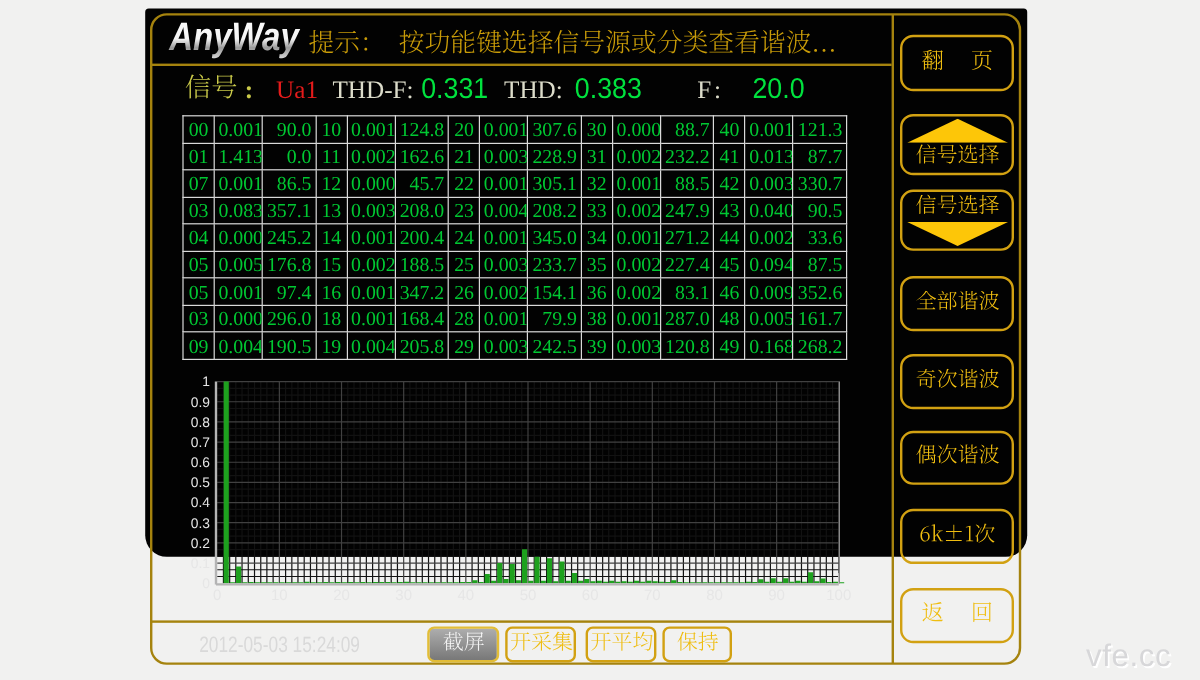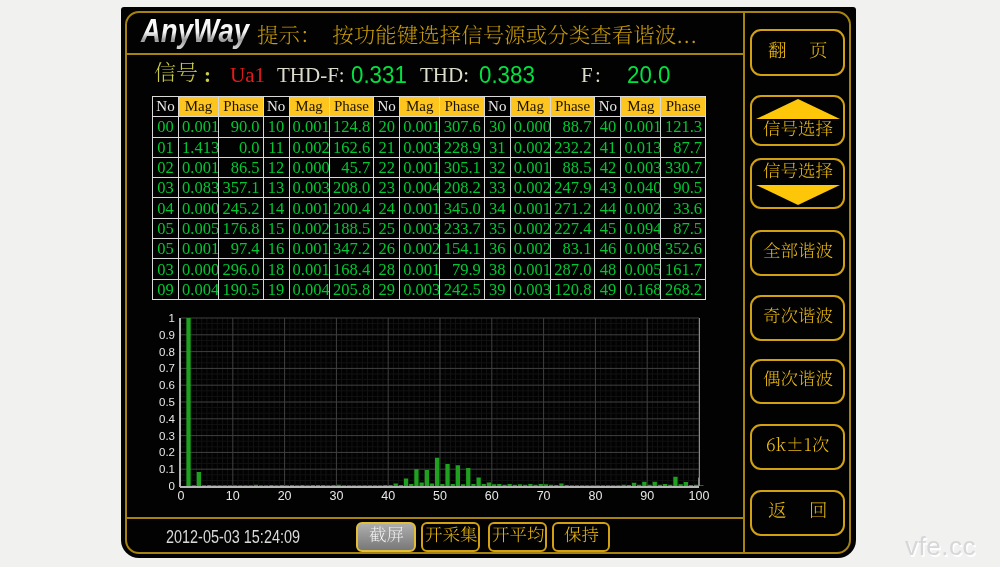--- a/index.html
+++ b/index.html
@@ -1,15 +1,15 @@
 <!DOCTYPE html>
 <html><head><meta charset="utf-8"><style>
 * {margin:0;padding:0;box-sizing:border-box}
 html,body {width:1000px;height:567px;overflow:hidden;background:#f1f1f0;font-family:"Liberation Sans",sans-serif}
-#scr {position:absolute;left:121px;top:7px;width:735px;height:551px;background:#020202;border-radius:3px 3px 18px 18px}
+#scr {position:absolute;left:121px;top:7px;width:735px;height:457px;background:#020202;border-radius:3px 3px 18px 18px}
 .abs {position:absolute}
 #frame {position:absolute;left:4px;top:4px;width:726px;height:543px;border:2px solid #a5830e;border-radius:14px}
 .gl {position:absolute;background:#a5830e}
 #sig {position:absolute;left:0;top:53px;width:622px;height:43px;color:#dcdcca;font-family:"Liberation Serif",serif;font-size:21px}
 #sig span {position:absolute;top:2.5px;white-space:pre}
 #sig span.v {font-family:"Liberation Sans",sans-serif;font-size:24px;color:#00e23e;top:0.5px;display:inline-block;transform:scaleX(0.93);transform-origin:0 0}
 #sig span.k {color:#cbcb4a;font-weight:bold}
 #tbl {position:absolute;left:31px;top:89px;width:554px;height:204px;border-collapse:collapse;table-layout:fixed;
  font-family:"Liberation Serif",serif}
 #tbl td,#tbl th {border:1px solid #d9d9d9;overflow:hidden;white-space:nowrap;line-height:15px;padding:0}
@@ -150,37 +150,20 @@
         <col style="width:40px">
         <col style="width:44.6px">
         <col style="width:26px">
         <col style="width:40px">
         <col style="width:44.6px">
         <col style="width:26px">
         <col style="width:40px">
         <col style="width:44.6px">
       </colgroup>
       <tbody>
-        <tr class="h">
-          <th class="no">No</th>
-          <th>Mag</th>
-          <th>Phase</th>
-          <th class="no">No</th>
-          <th>Mag</th>
-          <th>Phase</th>
-          <th class="no">No</th>
-          <th>Mag</th>
-          <th>Phase</th>
-          <th class="no">No</th>
-          <th>Mag</th>
-          <th>Phase</th>
-          <th class="no">No</th>
-          <th>Mag</th>
-          <th>Phase</th>
-        </tr>
         <tr>
           <td class="n">00</td>
           <td class="m">0.001</td>
           <td class="p">90.0</td>
           <td class="n">10</td>
           <td class="m">0.001</td>
           <td class="p">124.8</td>
           <td class="n">20</td>
           <td class="m">0.001</td>
           <td class="p">307.6</td>
@@ -202,21 +185,21 @@
           <td class="m">0.003</td>
           <td class="p">228.9</td>
           <td class="n">31</td>
           <td class="m">0.002</td>
           <td class="p">232.2</td>
           <td class="n">41</td>
           <td class="m">0.013</td>
           <td class="p">87.7</td>
         </tr>
         <tr>
-          <td class="n">02</td>
+          <td class="n">07</td>
           <td class="m">0.001</td>
           <td class="p">86.5</td>
           <td class="n">12</td>
           <td class="m">0.000</td>
           <td class="p">45.7</td>
           <td class="n">22</td>
           <td class="m">0.001</td>
           <td class="p">305.1</td>
           <td class="n">32</td>
           <td class="m">0.001</td>

